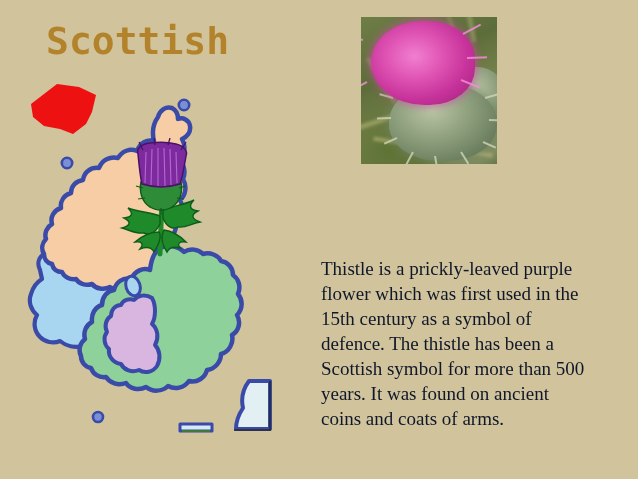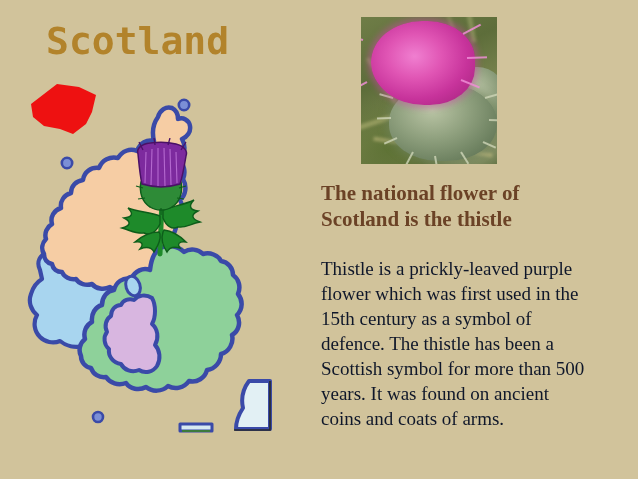--- a/index.html
+++ b/index.html
@@ -269,21 +269,21 @@
     </g>
 
     <g stroke="#4a1166" stroke-width="1.3">
       <line x1="33" y1="12" x2="29" y2="4"></line>
       <line x1="45" y1="7" x2="44" y2="0"></line>
       <line x1="58" y1="7" x2="60" y2="0"></line>
       <line x1="71" y1="12" x2="76" y2="4"></line>
     </g>
   </svg>
 
-  <div id="slide-title" style="color: rgb(178, 131, 43);">Scotland</div>
+  <div id="slide-title" style="color: rgb(178, 131, 43);">Scottish</div>
 
   <div id="thistle-photo">
     <div class="sky"></div>
     <div class="streak s1"></div>
     <div class="streak s2"></div>
     <div class="streak s3"></div>
     <div class="streak s4"></div>
     <div class="streak s5"></div>
     <div class="bract2"></div>
     <div class="bract">
@@ -301,17 +301,16 @@
       <div class="fl-hair" style="left:-8px; top:18px; transform:rotate(194deg);"></div>
       <div class="fl-hair" style="left:-10px;top:40px; transform:rotate(176deg);"></div>
       <div class="fl-hair" style="left:-4px; top:60px; transform:rotate(152deg);"></div>
 
       <div class="fl-hair" style="left:92px; top:12px; transform:rotate(-28deg);"></div>
       <div class="fl-hair" style="left:96px; top:36px; transform:rotate(-2deg);"></div>
       <div class="fl-hair" style="left:90px; top:58px; transform:rotate(22deg);"></div>
     </div>
   </div>
 
-  <div id="flower-heading" style="color: rgb(107, 66, 38);">The national flower of Scotland is the thistle</div>
 
   <div id="flower-body" style="color: #0f172a;">Thistle is a prickly-leaved purple flower which was first used in the 15th century as a symbol of defence. The thistle has been a Scottish symbol for more than 500 years. It was found on ancient coins and coats of arms.</div>
 
 </div>
 
 </body></html>

